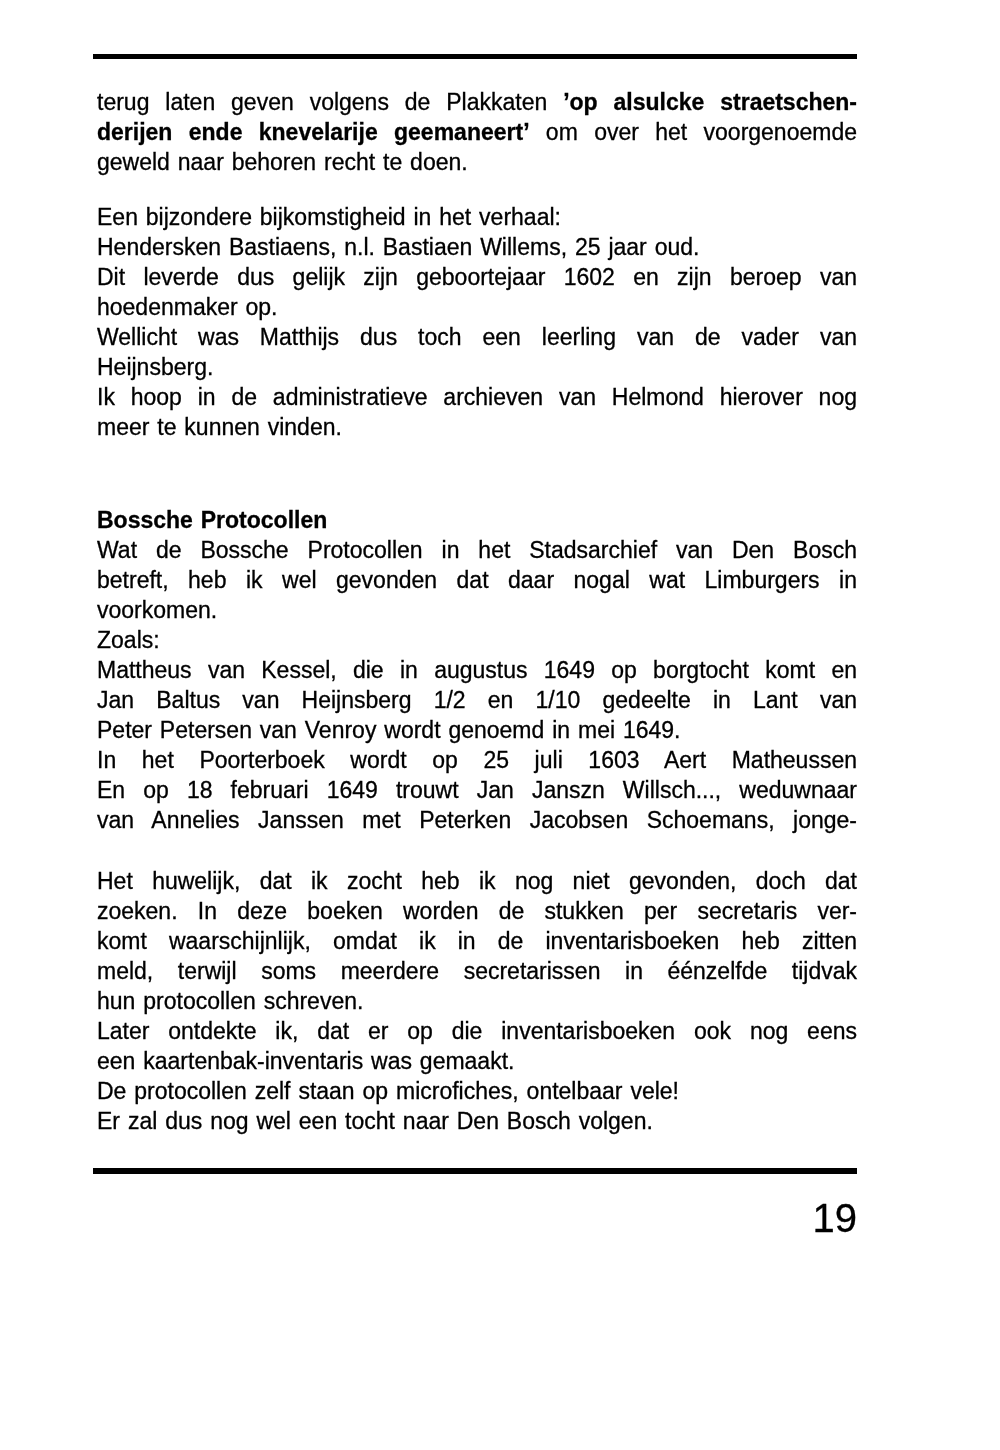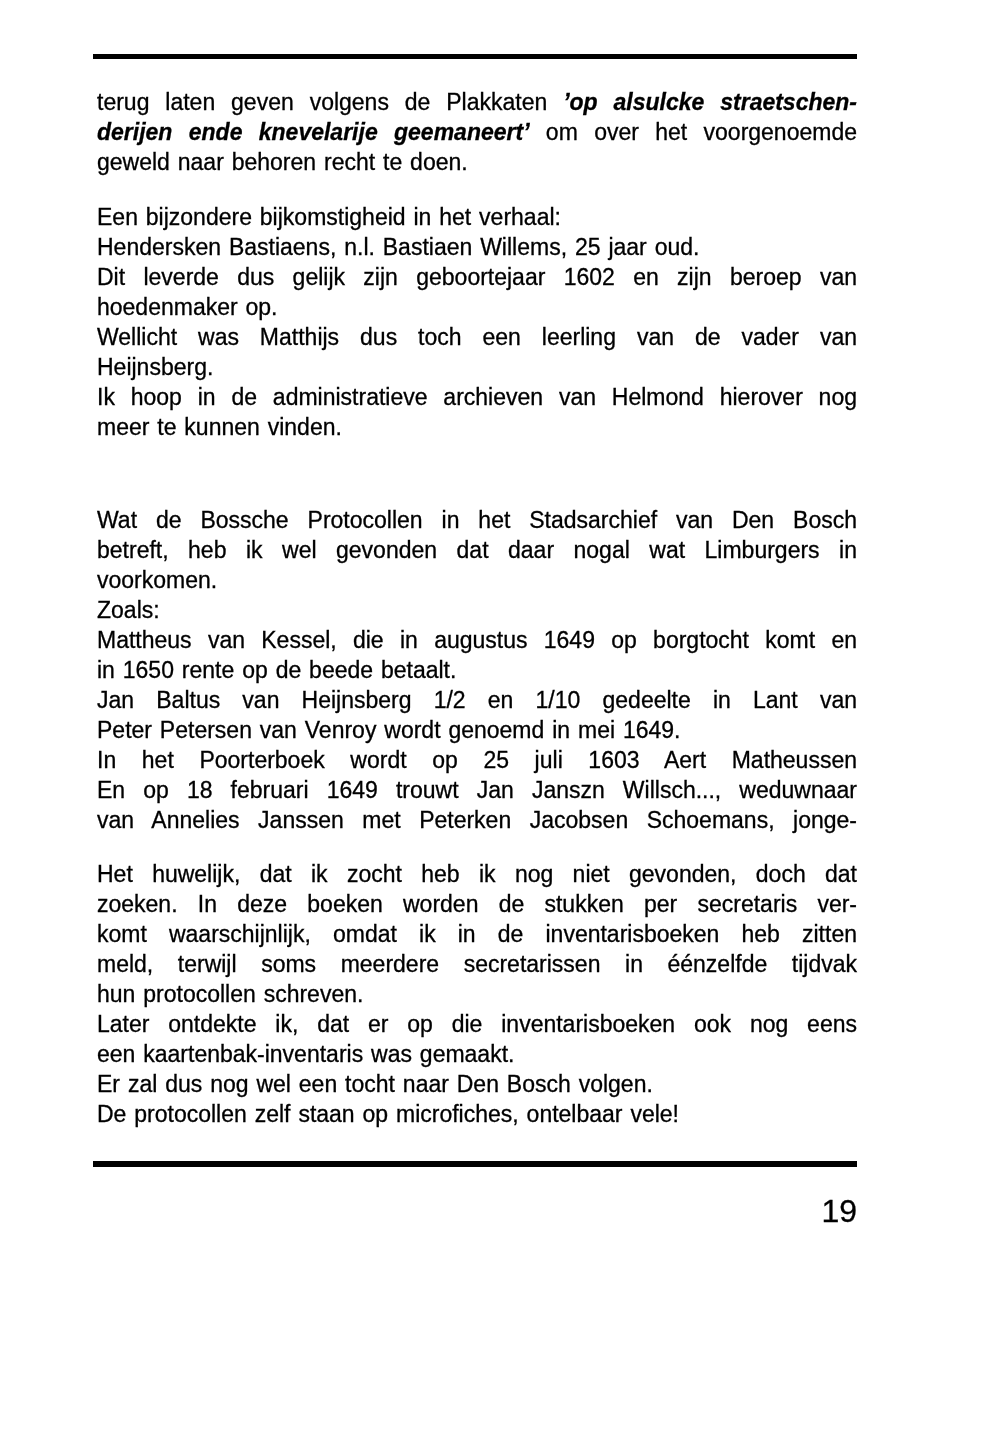--- a/index.html
+++ b/index.html
@@ -24,38 +24,38 @@
     font-size: 23px;
     line-height: 30px;
     word-spacing: 1.5px;
     -webkit-text-stroke: 0.3px #000;
   }
 
   .paragraph { margin: 0; }
   
   .paragraph:nth-child(2) { margin-top: 25px; }
   .paragraph:nth-child(3) { margin-top: 63px; }
-  .paragraph:nth-child(4) { margin-top: 24px; }
+  .paragraph:nth-child(4) { margin-top: 31px; }
 
   .line { display: block; }
   
   .line.j {
     text-align: justify;
     text-align-last: justify;
     text-justify: inter-word;
   }
 
   .b  { font-weight: bold; }
-  .bi { font-weight: bold; font-style: italic; }
+  .bi { font-weight: bold; }
 
   .page-number {
     width: 764px;
     margin: 26px 0 0 93px;
     text-align: right;
-    font-size: 32px;
+    font-size: 40px;
     line-height: 36px;
     -webkit-text-stroke: 0.3px #000;
   }
 </style>
 </head>
 <body>
 
 <div class="page">
   <div class="rule rule-top"></div>
   <main class="body">
@@ -68,39 +68,39 @@
         <div class="line"><span>Een bijzondere bijkomstigheid in het verhaal:</span></div>
         <div class="line"><span>Hendersken Bastiaens, n.l. Bastiaen Willems, 25 jaar oud.</span></div>
         <div class="line j"><span>Dit leverde dus gelijk zijn geboortejaar 1602 en zijn beroep van</span></div>
         <div class="line"><span>hoedenmaker op.</span></div>
         <div class="line j"><span>Wellicht was Matthijs dus toch een leerling van de vader van</span></div>
         <div class="line"><span>Heijnsberg.</span></div>
         <div class="line j"><span>Ik hoop in de administratieve archieven van Helmond hierover nog</span></div>
         <div class="line"><span>meer te kunnen vinden.</span></div>
       </div>
       <div class="paragraph">
+        <div class="line"><span class="b">Bossche Protocollen</span></div>
         <div class="line j"><span>Wat de Bossche Protocollen in het Stadsarchief van Den Bosch</span></div>
         <div class="line j"><span>betreft, heb ik wel gevonden dat daar nogal wat Limburgers in</span></div>
         <div class="line"><span>voorkomen.</span></div>
         <div class="line"><span>Zoals:</span></div>
         <div class="line j"><span>Mattheus van Kessel, die in augustus 1649 op borgtocht komt en</span></div>
-        <div class="line"><span>in 1650 rente op de beede betaalt.</span></div>
         <div class="line j"><span>Jan Baltus van Heijnsberg 1/2 en 1/10 gedeelte in Lant van</span></div>
         <div class="line"><span>Peter Petersen van Venroy wordt genoemd in mei 1649.</span></div>
         <div class="line j"><span>In het Poorterboek wordt op 25 juli 1603 Aert Matheussen</span></div>
         <div class="line j"><span>En op 18 februari 1649 trouwt Jan Janszn Willsch..., weduwnaar</span></div>
         <div class="line j"><span>van Annelies Janssen met Peterken Jacobsen Schoemans, jonge-</span></div>
       </div>
       <div class="paragraph">
         <div class="line j"><span>Het huwelijk, dat ik zocht heb ik nog niet gevonden, doch dat</span></div>
         <div class="line j"><span>zoeken. In deze boeken worden de stukken per secretaris ver-</span></div>
         <div class="line j"><span>komt waarschijnlijk, omdat ik in de inventarisboeken heb zitten</span></div>
         <div class="line j"><span>meld, terwijl soms meerdere secretarissen in éénzelfde tijdvak</span></div>
         <div class="line"><span>hun protocollen schreven.</span></div>
         <div class="line j"><span>Later ontdekte ik, dat er op die inventarisboeken ook nog eens</span></div>
         <div class="line"><span>een kaartenbak-inventaris was gemaakt.</span></div>
+        <div class="line"><span>De protocollen zelf staan op microfiches, ontelbaar vele!</span></div>
         <div class="line"><span>Er zal dus nog wel een tocht naar Den Bosch volgen.</span></div>
-        <div class="line"><span>De protocollen zelf staan op microfiches, ontelbaar vele!</span></div>
       </div>
     </main>
   <div class="rule rule-bottom"></div>
   <div class="page-number">19</div>
 </div>
 
 </body></html>

